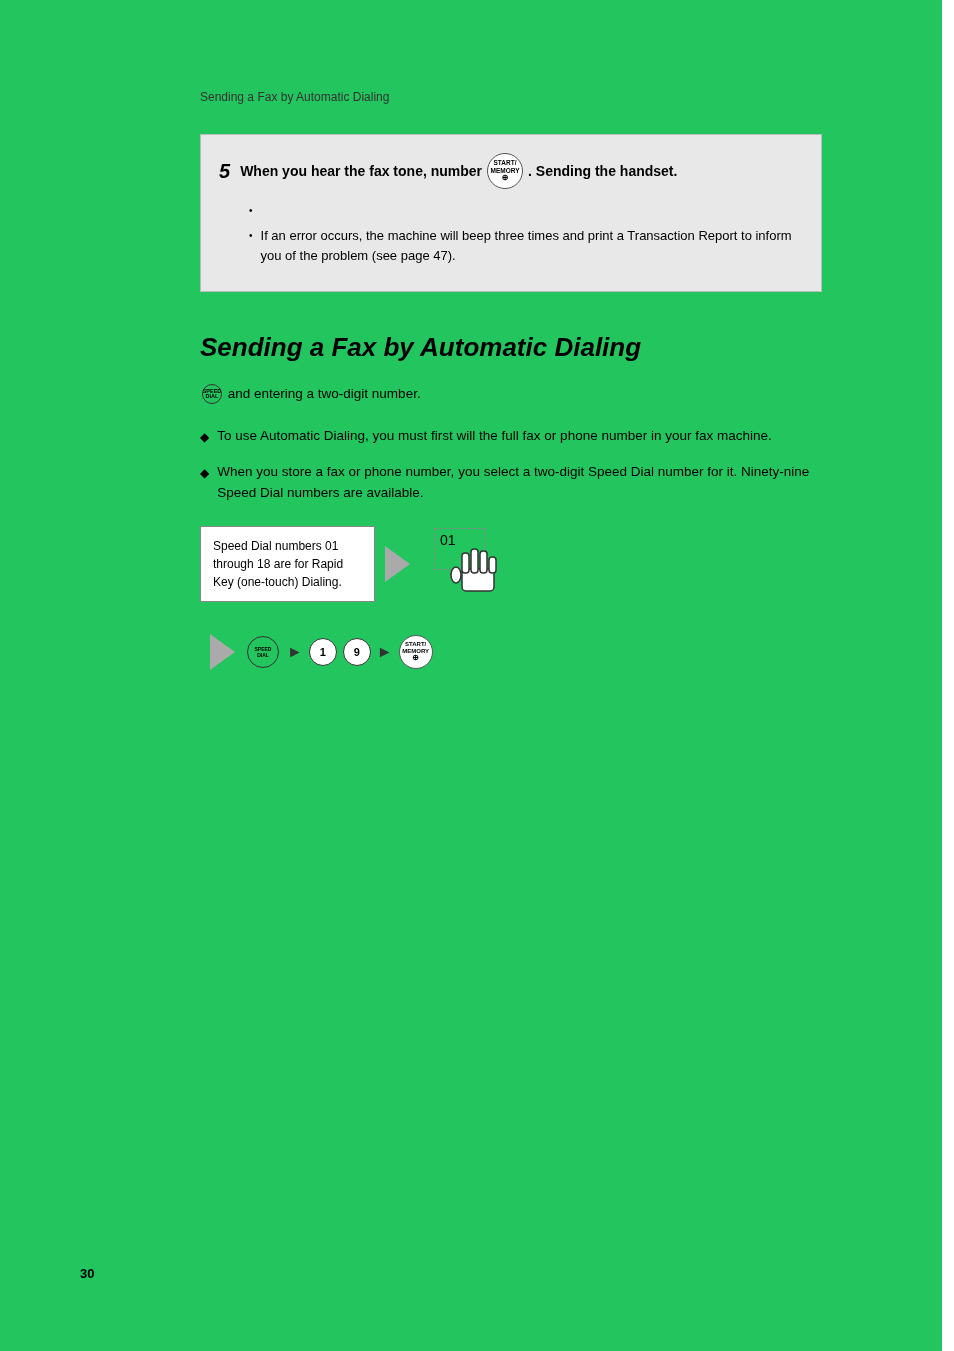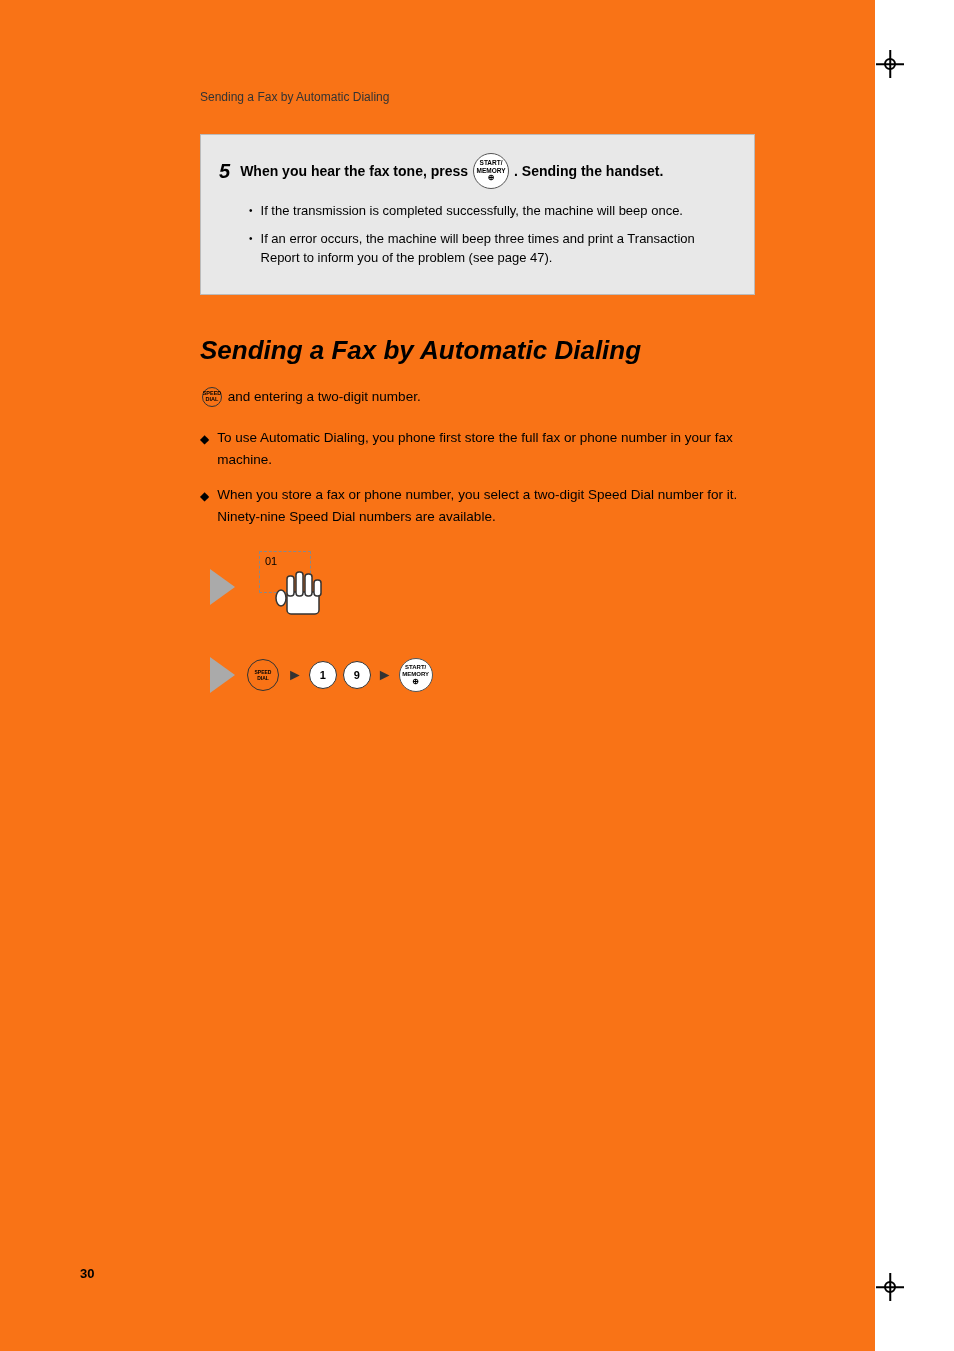--- a/index.html
+++ b/index.html
@@ -5,23 +5,23 @@
     * { box-sizing: border-box; margin: 0; padding: 0; }
     body {
       background: #fff;
       font-family: Arial, Helvetica, sans-serif;
       width: 954px;
       min-height: 1351px;
       position: relative;
       overflow: hidden;
     }
     .page {
-      width: 875px;
+      width: 942px;
       min-height: 1351px;
-      background: #f97316;
+      background: #22c55e;
       position: relative;
       padding: 60px 80px;
     }
 
     
     .corner-mark {
       position: absolute;
       width: 28px;
       height: 28px;
     }
@@ -294,31 +294,30 @@
     <div class="circle"></div>
   </div>
 
 <div class="page">
 
   <div class="breadcrumb">Sending a Fax by Automatic Dialing</div>
 
   <div class="step-box">
     <div class="step-box-header">
       <span class="step-number">5</span>
-      <span>When you hear the fax tone, press</span>
+      <span>When you hear the fax tone, number</span>
       <span class="start-memory-btn">
         <span style="font-size:6.5px; font-weight:bold; line-height:1.1; text-align:center;">START/<br>MEMORY</span>
         <span style="font-size:8px;">⊕</span>
       </span>
       <span>. Sending the handset.</span>
     </div>
     <div class="step-box-bullets">
       <div class="step-box-bullet">
         <span class="bullet-dot">•</span>
-        <span>If the transmission is completed successfully, the machine will beep once.</span>
       </div>
       <div class="step-box-bullet">
         <span class="bullet-dot">•</span>
         <span>If an error occurs, the machine will beep three times and print a Transaction Report to inform you of the problem (see page 47).</span>
       </div>
     </div>
   </div>
 
   <div class="section-title">Sending a Fax by Automatic Dialing</div>
 
@@ -326,35 +325,38 @@
 
     <div class="intro-text">
       <span class="sd-icon">
           <span style="font-size:5.5px;font-weight:bold;line-height:1;">SPEED<br>DIAL</span>
         </span>
       <span>and entering a two-digit number.</span>
     </div>
 
     <div class="diamond-bullet">
       <span class="diamond">◆</span>
-      <span>To use Automatic Dialing, you phone first store the full fax or phone number in your fax machine.</span>
+      <span>To use Automatic Dialing, you must first will the full fax or phone number in your fax machine.</span>
     </div>
 
     <div class="diamond-bullet">
       <span class="diamond">◆</span>
       <span>When you store a fax or phone number, you select a two-digit Speed Dial number for it. Ninety-nine Speed Dial numbers are available.</span>
     </div>
 
     <div class="diagram-area">
       <div class="diagram-row">
+        <div class="callout-box">
+          <span>Speed Dial numbers 01 through 18 are for Rapid Key (one-touch) Dialing.</span>
+        </div>
         <div class="arrow-right"></div>
         <div class="illustration">
 
           <div style="position:relative; width:90px; height:80px;">
-            <div style="border: 1.5px dashed #888; width:52px; height:42px; position:absolute; top:4px; left:4px; font-size:11px; padding:3px 5px;">
+            <div style="border: 1.5px dashed #888; width:52px; height:42px; position:absolute; top:4px; left:4px; font-size:14px; padding:3px 5px;">
               <span>01</span>
             </div>
 
             <svg width="60" height="65" style="position:absolute; bottom:0; left:18px;" viewBox="0 0 60 65">
 
               <g fill="none" stroke="#333" stroke-width="1.5">
 
                 <rect x="14" y="30" width="32" height="22" rx="4" fill="#fff" stroke="#333"></rect>
 
                 <rect x="14" y="14" width="7" height="20" rx="3" fill="#fff" stroke="#333"></rect>

